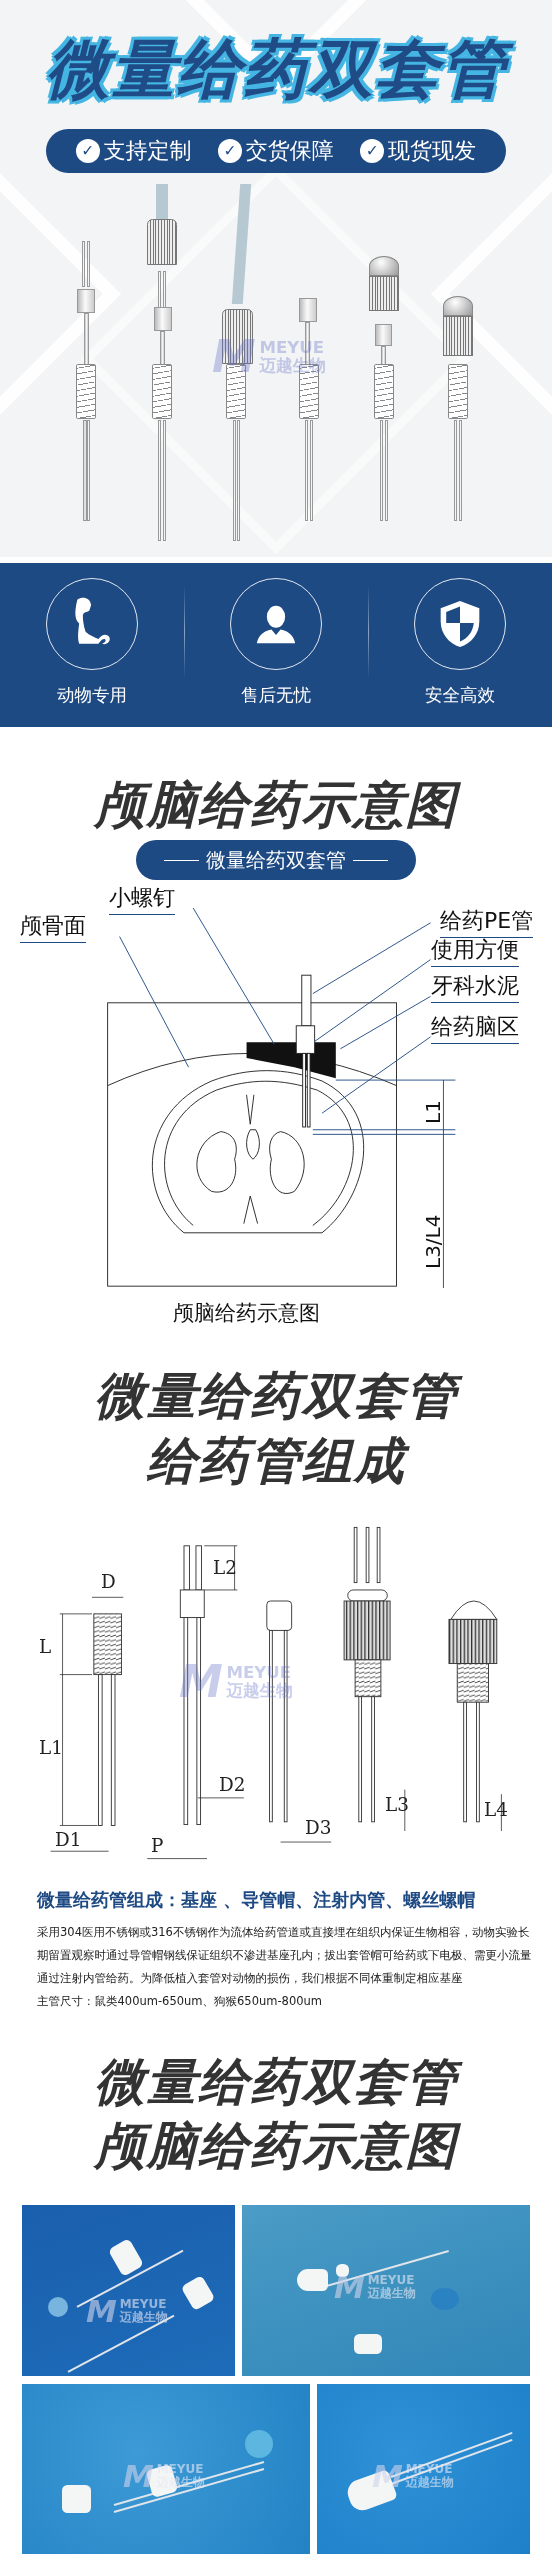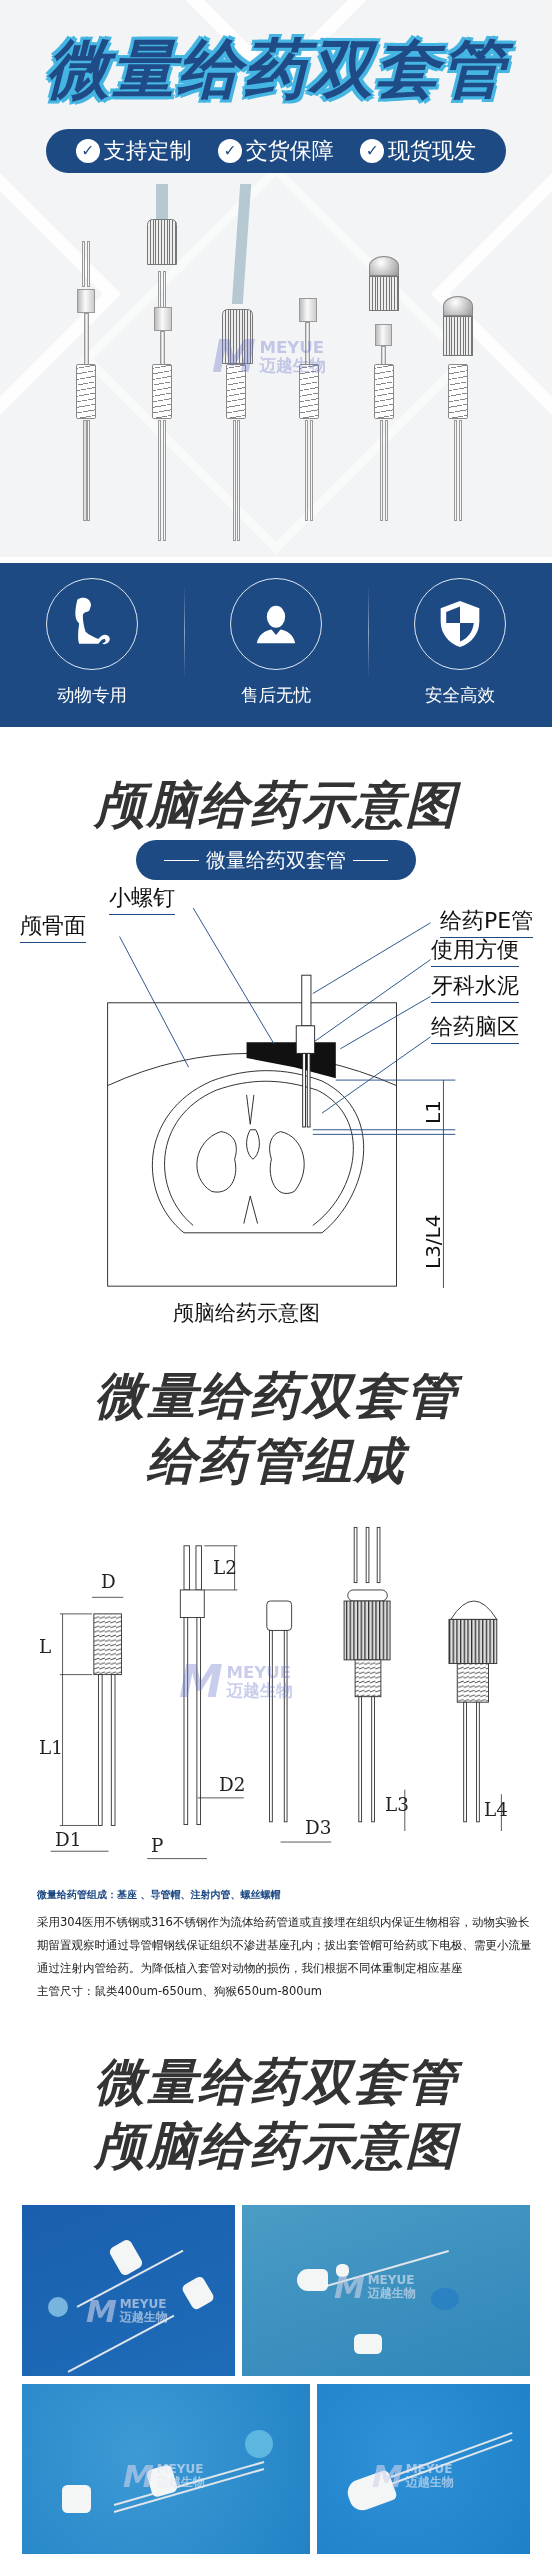--- a/index.html
+++ b/index.html
@@ -41,21 +41,21 @@
   .d1-label { position: absolute; font-size: 22px; color: #111; border-bottom: 1.8px solid #1e4a84; padding-bottom: 0.9px; }
   .d1-caption { position: absolute; left: 173px; top: 416px; font-size: 21px; color: #111; }
   .dim-label { position: absolute; font-size: 20px; color: #111; transform: rotate(-90deg); transform-origin: left top; }
 
   
   .diagram2 { position: absolute; left: 0; top: 1518px; width: 552px; height: 350px; }
   .d2-label { position: absolute; font-family: "DejaVu Serif", "Liberation Serif", serif; font-size: 18.4px; color: #222; }
 
   
   .desc { position: absolute; left: 37px; top: 1888px; width: 497px; }
-  .desc-head { color: #1e4a84; font-size: 10px; font-weight: bold; margin-bottom: 9.2px; }
+  .desc-head { color: #1e4a84; font-size: 18px; font-weight: bold; margin-bottom: 9.2px; }
   .desc-p { color: #222; font-size: 11.5px; line-height: 23px; }
 
   
   .photo { position: absolute; overflow: hidden; }
   .photo .wm { position: absolute; display: flex; align-items: center; gap: 2.8px; opacity: 0.6; }
   .photo .wm-logo2 { font-weight: 900; font-style: italic; color: #cfd3ea; font-size: 31px; }
   .photo .wm-text2 { color: #e6e8f4; font-weight: bold; font-size: 12px; line-height: 1.05; }
   .obj { position: absolute; background: #f4f6f6; border-radius: 5.5px; }
   .wire { position: absolute; height: 1.8px; background: #dfe5ea; transform-origin: left center; }
 </style>

